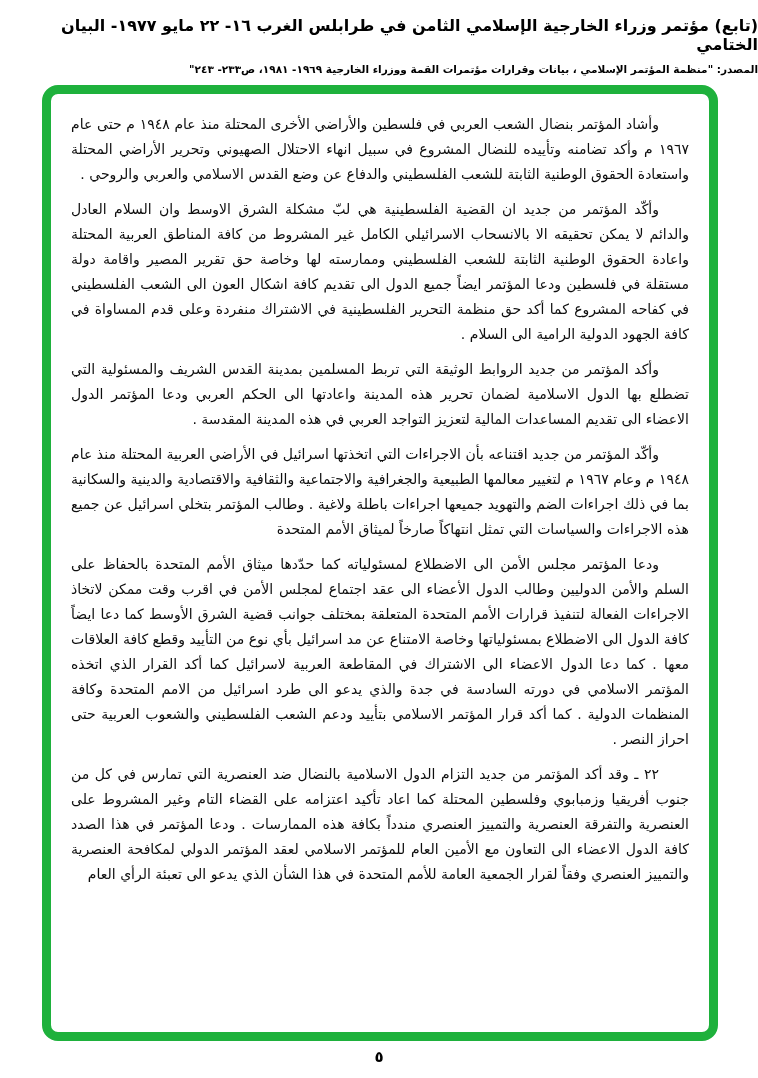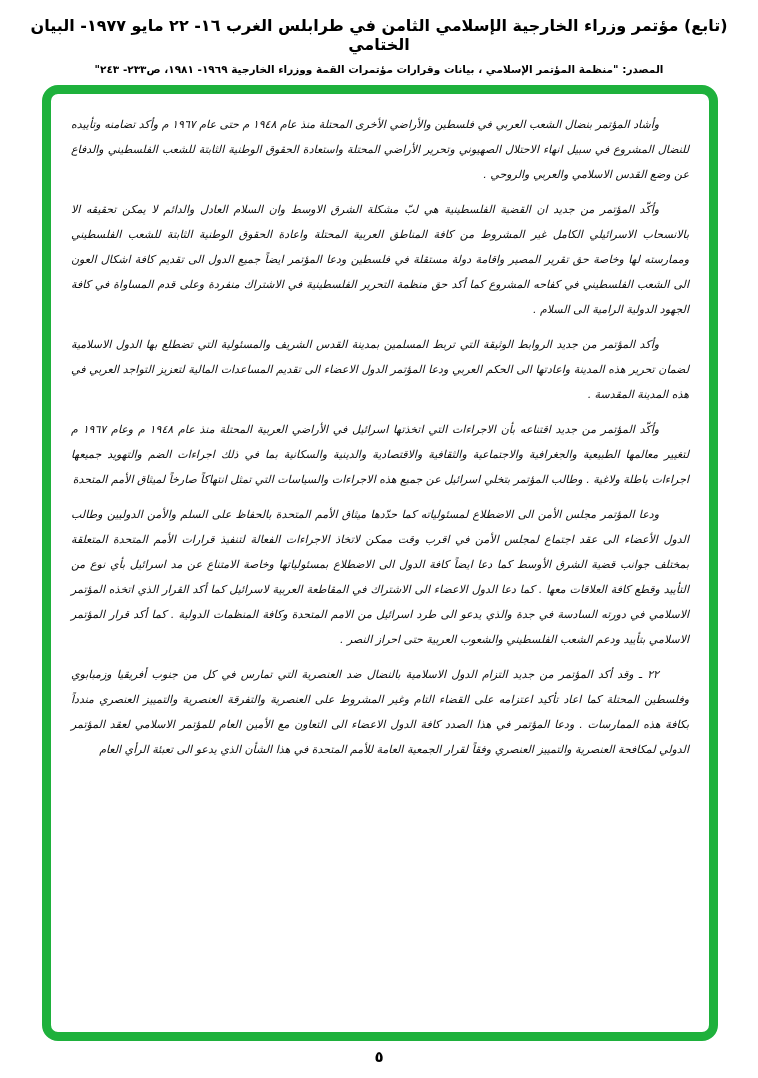--- a/index.html
+++ b/index.html
@@ -13,21 +13,20 @@
     position: relative;
     font-family: "DejaVu Sans", sans-serif;
     color: #111111;
     overflow: hidden;
   }
   .doc-header {
     position: absolute;
     top: 16px;
     left: 0;
     right: 0;
-    text-align: center;
     direction: rtl;
   }
   .doc-title {
     font-size: 16px;
     font-weight: bold;
     letter-spacing: 0.2px;
     color: #000000;
   }
   .doc-source {
     margin-top: 9px;
@@ -44,27 +43,26 @@
     box-sizing: border-box;
     border: 9px solid #1eb13c;
     border-radius: 16px;
     padding: 18px 20px 10px 20px;
     direction: rtl;
     overflow: hidden;
     background: #ffffff;
   }
   .para {
     margin: 0 0 10px 0;
-    font-size: 11px;
+    font-size: 14px;
     line-height: 25px;
     text-align: justify;
     text-indent: 30px;
     direction: rtl;
     color: #0d0d0d;
-    font-style: italic;
   }
   .page-number {
     position: absolute;
     top: 1048px;
     left: 0;
     right: 0;
     text-align: center;
     font-size: 15px;
     font-weight: bold;
     color: #000000;

